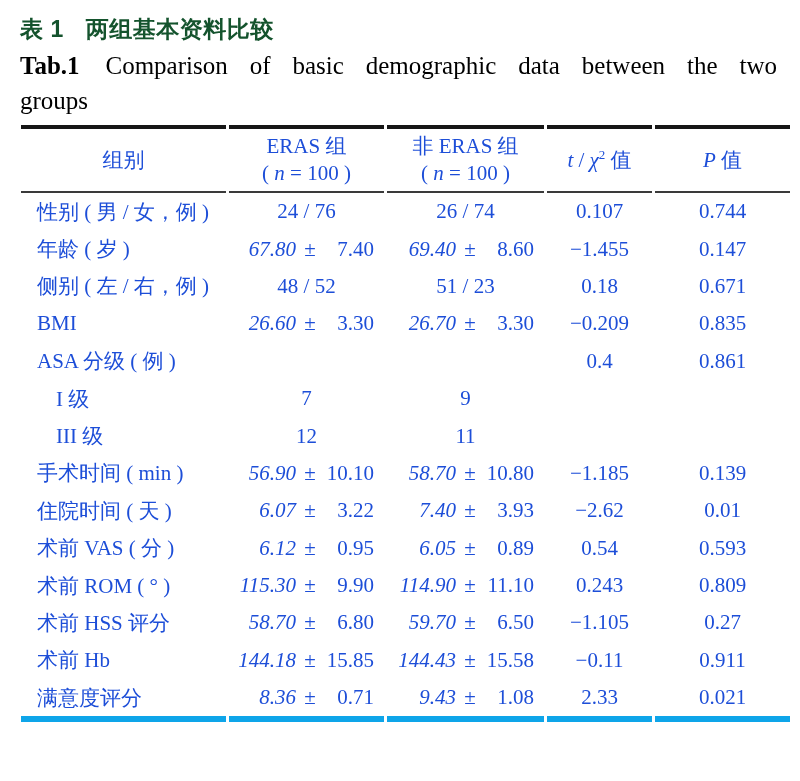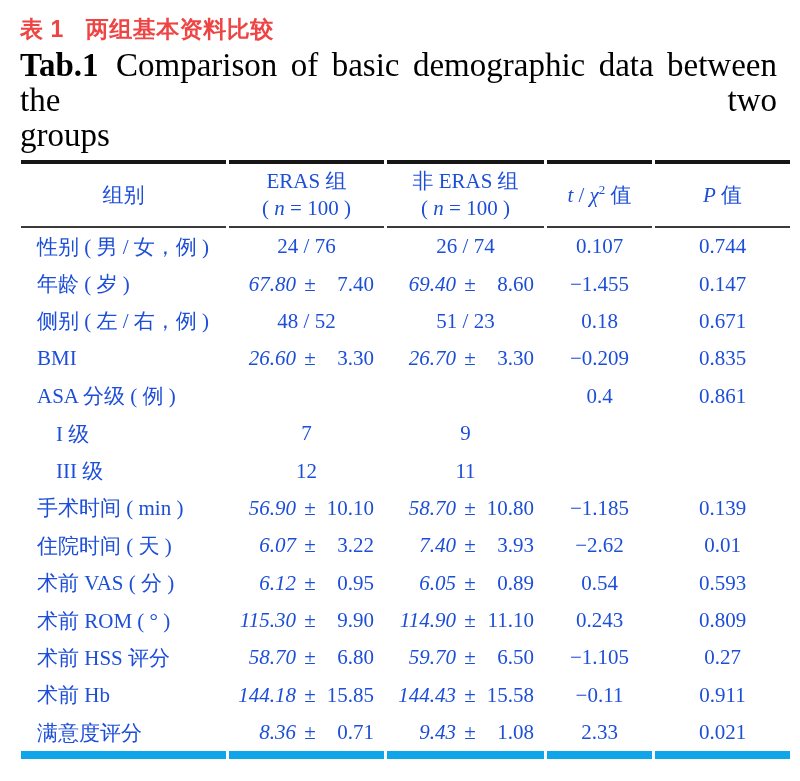--- a/index.html
+++ b/index.html
@@ -7,45 +7,45 @@
     width:800px; height:781px; overflow:hidden;
     color:#111;
     font-family:"Liberation Serif","DejaVu Serif",serif;
   }
   .page { padding-top:13px; }
 
   
   .caption { margin-left:20px; width:757px; }
   .caption-zh {
     font-family:"Liberation Sans","DejaVu Sans",sans-serif;
-    font-weight:700; font-size:23px; line-height:32px; color:#ef4444;
+    font-weight:700; font-size:23px; line-height:32px; color:#14532d;
     letter-spacing:0.5px;
   }
   .caption-zh .zh-label { margin-right:22px; }
   .caption-en {
-    font-size:33px; line-height:35px; margin-top:3px; color:#000;
+    font-size:25px; line-height:35px; margin-top:3px; color:#000;
   }
   .caption-en .jline { text-align:justify; text-align-last:justify; }
   .caption-en .en-label { font-weight:700; margin-right:4px; }
 
   
   table.cmp {
     margin:7px 0 0 18px;
     width:775px; table-layout:fixed;
     border-collapse:separate; border-spacing:3px 0;
     font-size:21px; color:#1d4ed8;
   }
   thead th {
     border-top:4px solid #161616;
     border-bottom:2px solid #3a3a3a;
     font-weight:400; text-align:center; vertical-align:middle;
     height:60px; line-height:26px; padding:1px 0;
   }
   tbody td { height:37.4px; vertical-align:middle; padding:0; }
-  tbody tr:last-child td { border-bottom:8px solid #0ea5e9; }
+  tbody tr:last-child td { border-bottom:6px solid #0ea5e9; }
 
   td.lbl { text-align:left; padding-left:16px; }
   td.lbl.indent { padding-left:35px; }
   td.val { text-align:center; }
   td.val.pm { text-align:right; padding-right:10px; }
   td.num { text-align:center; }
 
   .pm-wrap { display:inline-flex; align-items:baseline; white-space:nowrap; }
   .pm-m { width:60px; text-align:right; display:inline-block;font-style:italic; }
   .pm-sign { width:28px; text-align:center; display:inline-block; }

